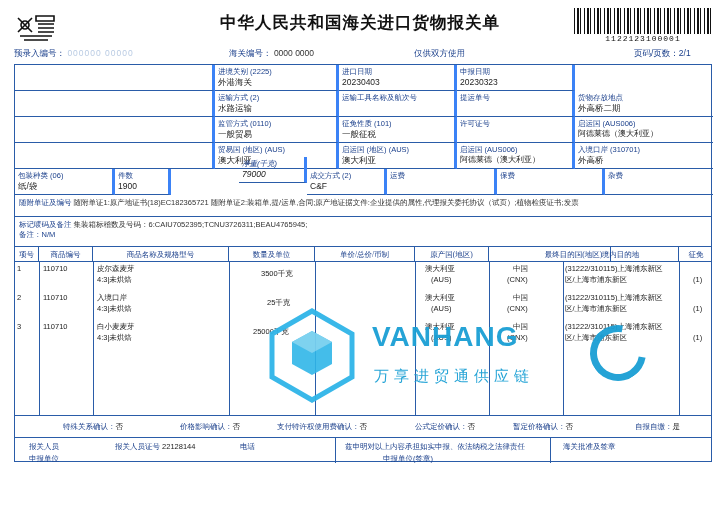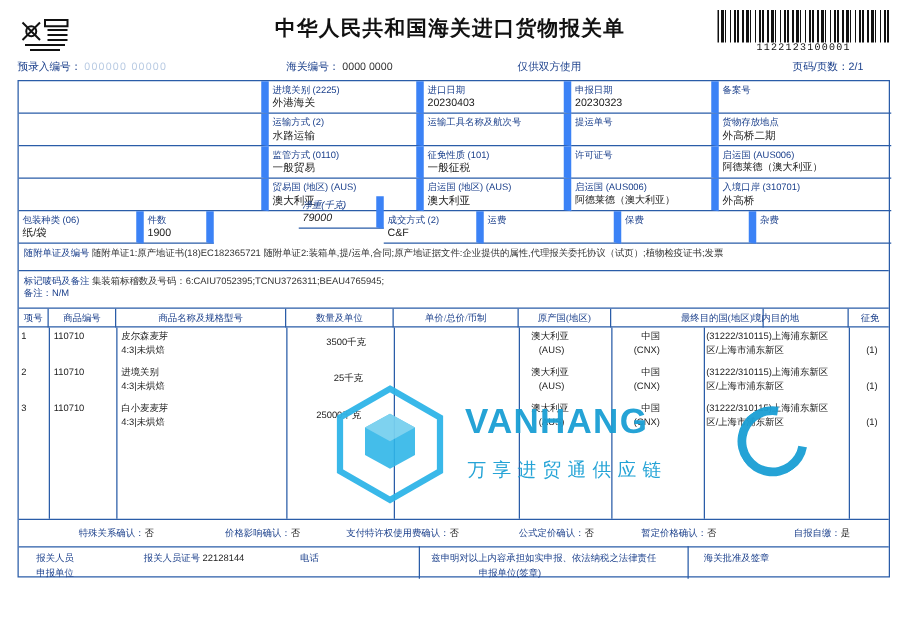--- a/index.html
+++ b/index.html
@@ -56,21 +56,21 @@
   .cell-c { position: absolute; left: 400px; top: 0; color: #1a3f8b;}
   .cell-d { position: absolute; left: 620px; top: 0; color: #1a3f8b;}
 
   
   .form {
     position: absolute; left: 14px; top: 64px; width: 698px; height: 398px;
     border: 1px solid #2a5ca8;
   }
   .cellbox {
     position: absolute;
-    border-right: 6px solid #3b82f6;
+    border-right: 3px solid #3b82f6;
     border-bottom: 1px solid #2a5ca8;
     padding: 2px 3px;
     overflow: hidden;
   }
   .cellbox.nr { border-right: none; }
   .lab {
     font-size: 7.5px; color: #1a3f8b; line-height: 10px; white-space: nowrap;
   }
   .val {
     font-size: 8.5px; color: #222; line-height: 11px; white-space: nowrap;
@@ -183,24 +183,20 @@
       <div class="lab">进境关别 (2225)</div>
       <div class="val">外港海关</div>
     </div>
     <div class="cellbox" style="left:324px;top:0;width:118px;height:26px;">
       <div class="lab">进口日期</div>
       <div class="val">20230403</div>
     </div>
     <div class="cellbox" style="left:442px;top:0;width:118px;height:26px;">
       <div class="lab">申报日期</div>
       <div class="val">20230323</div>
-    </div>
-    <div class="cellbox nr" style="left:560px;top:0;width:138px;height:26px;">
-      <div class="lab">备案号</div>
-      <div class="val"></div>
     </div>
 
     <div class="cellbox" style="left:0;top:26px;width:200px;height:26px;"></div>
     <div class="cellbox" style="left:200px;top:26px;width:124px;height:26px;">
       <div class="lab">运输方式 (2)</div>
       <div class="val">水路运输</div>
     </div>
     <div class="cellbox" style="left:324px;top:26px;width:118px;height:26px;">
       <div class="lab">运输工具名称及航次号</div>
       <div class="val"></div>
@@ -324,21 +320,21 @@
       <div class="ic" style="left:498px;">中国</div>
       <div class="ic" style="left:492px;top:11px;">(CNX)</div>
       <div class="ic" style="left:550px;">(31222/310115)上海浦东新区</div>
       <div class="ic" style="left:550px;top:11px;">区/上海市浦东新区</div>
       <div class="ic" style="left:678px;top:11px;">(1)</div>
     </div>
 
     <div class="irow" style="top:228px;">
       <div class="ic" style="left:2px;">2</div>
       <div class="ic" style="left:28px;">110710</div>
-      <div class="ic" style="left:82px;">进境关别</div>
+      <div class="ic" style="left:82px;">入境口岸</div>
       <div class="ic" style="left:82px;top:11px;">4:3|未烘焙</div>
       <div class="ic" style="left:252px;top:5px;">25千克</div>
       <div class="ic" style="left:410px;">澳大利亚</div>
       <div class="ic" style="left:416px;top:11px;">(AUS)</div>
       <div class="ic" style="left:498px;">中国</div>
       <div class="ic" style="left:492px;top:11px;">(CNX)</div>
       <div class="ic" style="left:550px;">(31222/310115)上海浦东新区</div>
       <div class="ic" style="left:550px;top:11px;">区/上海市浦东新区</div>
       <div class="ic" style="left:678px;top:11px;">(1)</div>
     </div>

